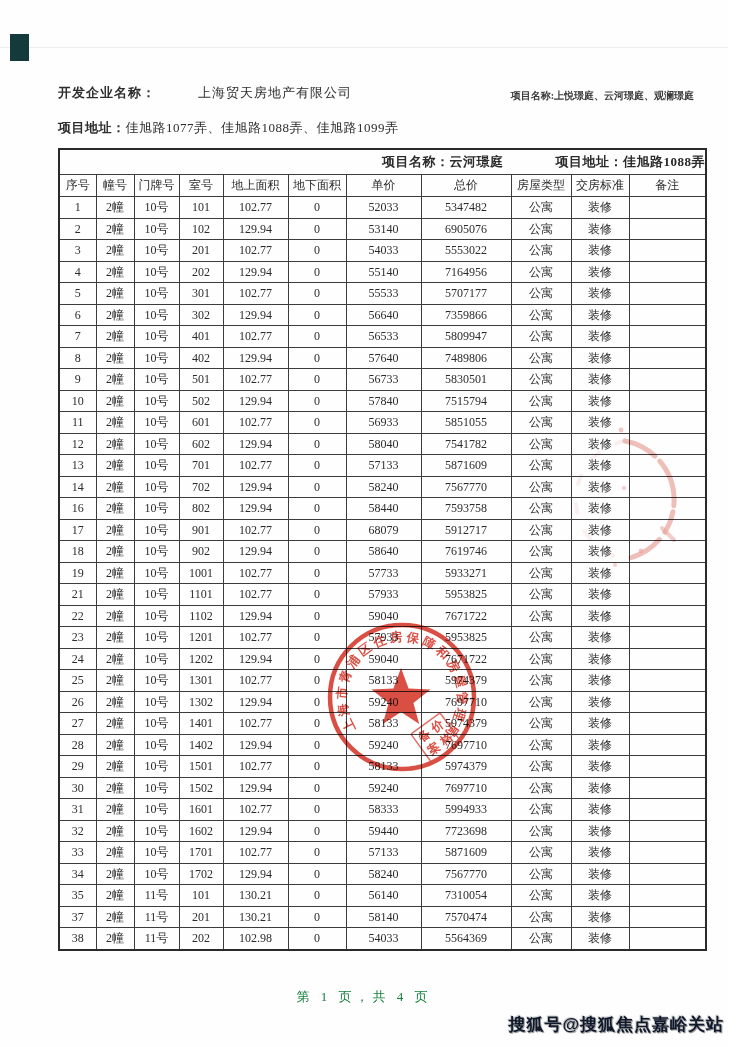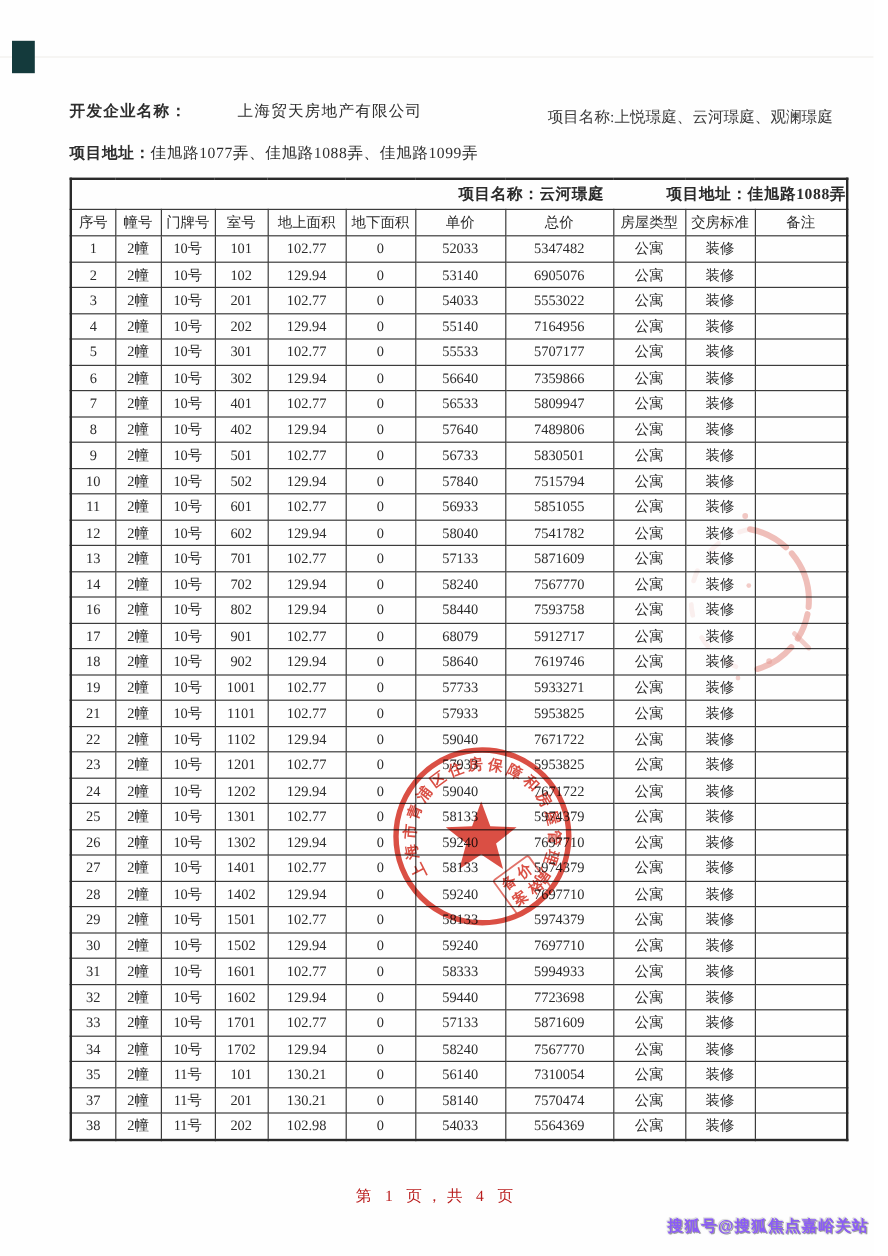--- a/index.html
+++ b/index.html
@@ -3,38 +3,38 @@
 <meta charset="utf-8">
 <style>
   html,body{margin:0;padding:0;background:#ffffff;}
   .page{position:relative;width:728px;height:1047px;background:#fefefe;overflow:hidden;
         font-family:"Liberation Serif","DejaVu Serif",serif;color:#2e2e2e;}
   .fold-line{position:absolute;left:0;right:0;top:47px;height:1px;background:#f0eeec;}
   .corner-mark{position:absolute;left:10px;top:34px;width:19px;height:27px;background:#143a3c;}
   .hdr-line1{position:absolute;left:58px;top:84px;font-size:13px;white-space:nowrap;}
   .hdr-line1 .lbl{font-weight:bold;letter-spacing:1px;}
   .hdr-line1 .val{margin-left:42px;letter-spacing:1px;}
-  .hdr-right{position:absolute;right:34px;top:89px;font-size:13px;color:#3a3a3a;white-space:nowrap;}
+  .hdr-right{position:absolute;right:34px;top:89px;font-size:10px;color:#3a3a3a;white-space:nowrap;font-weight:bold;}
   .hdr-line2{position:absolute;left:58px;top:119px;font-size:13px;white-space:nowrap;letter-spacing:0.5px;}
   .hdr-line2 .lbl{font-weight:bold;}
   .hdr-line2 .val{}
 
   table.price{position:absolute;left:58px;top:148px;width:647px;border-collapse:collapse;
               table-layout:fixed;font-size:12px;color:#2b2b2b;}
   table.price td,table.price th{border:1px solid #3c3c3c;text-align:center;padding:0;
               height:20.5px;line-height:20.5px;overflow:hidden;white-space:nowrap;font-weight:normal;}
   table.price{border:2px solid #2a2a2a;}
   tr.band td{text-align:right;height:24px;line-height:24px;font-weight:bold;font-size:13px;
              padding-left:5px;letter-spacing:0.5px;}
   tr.band .gap{display:inline-block;width:52px;}
   tr.cols th{height:21px;line-height:21px;font-size:12px;}
   .footer{position:absolute;left:0;right:0;top:988px;text-align:center;font-size:13px;
-          letter-spacing:4px;color:#b91c1c;}
+          letter-spacing:4px;color:#15803d;}
   .watermark{position:absolute;right:4px;top:1013px;font-family:"Liberation Sans","DejaVu Sans",sans-serif;
-          font-size:13px;font-weight:bold;color:#8b5cf6;letter-spacing:1px;
+          font-size:17px;font-weight:bold;color:#0f172a;letter-spacing:1px;
           text-shadow:1px 1px 0 #9d9d9d,-1px -1px 0 #d8d8d8,0 0 2px #bdbdbd;}
   svg.stamp-layer{position:absolute;left:0;top:0;pointer-events:none;mix-blend-mode:multiply;}
 </style>
 </head>
 <body>
 
 <div class="page">
 
   <div class="fold-line"></div>
   <div class="corner-mark"></div>

